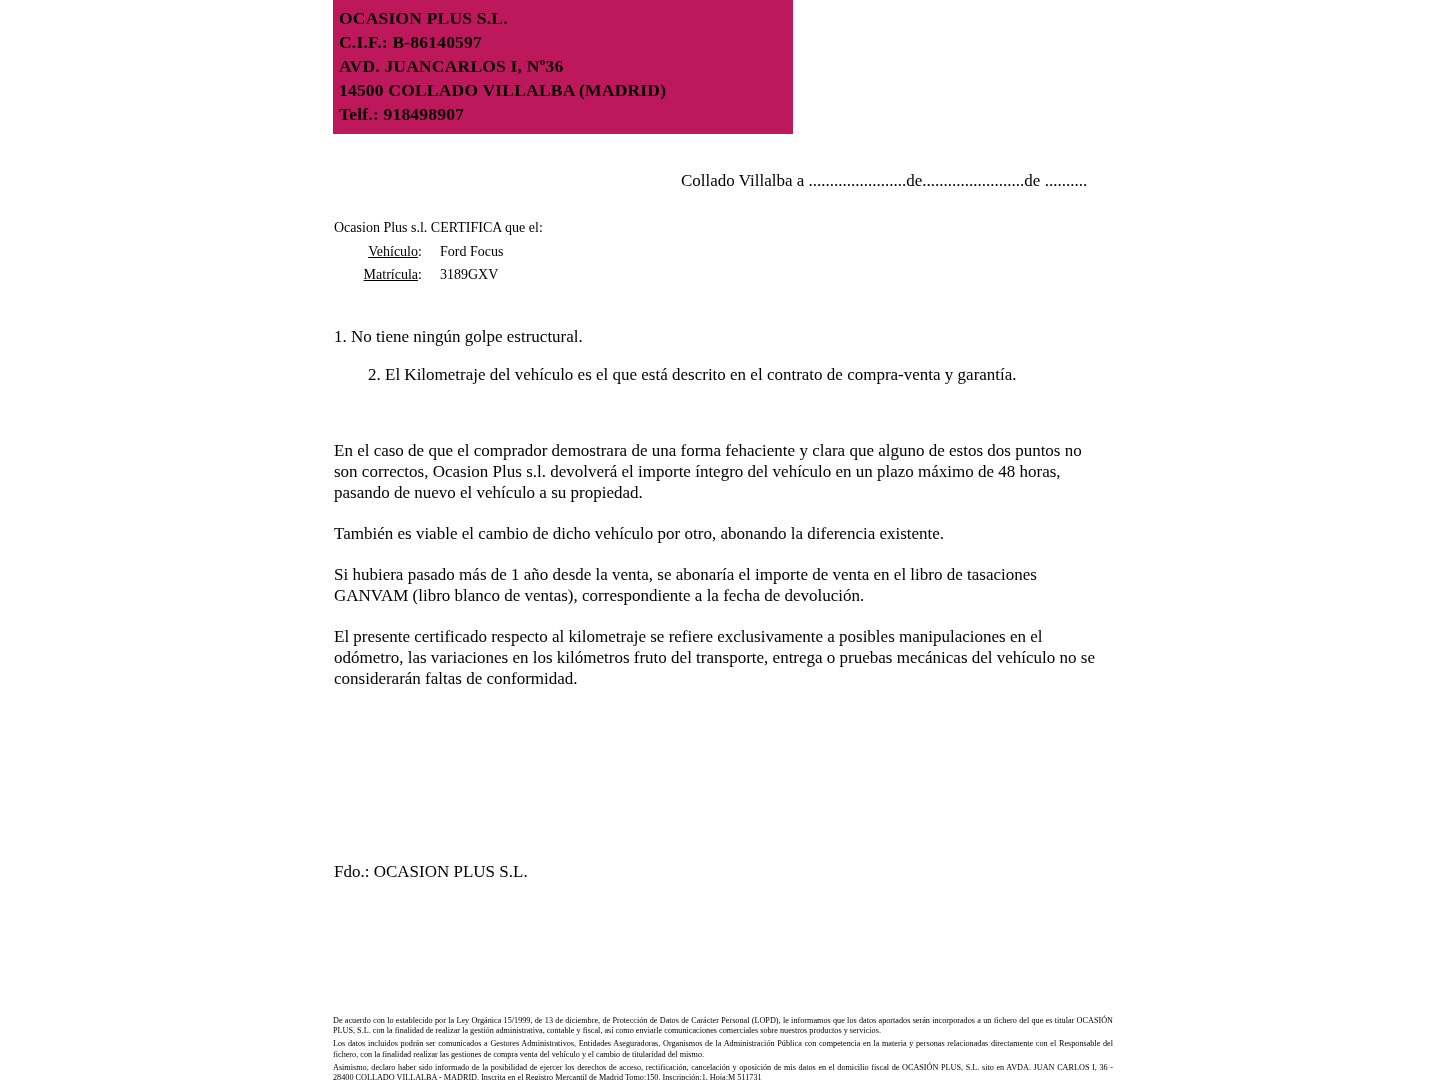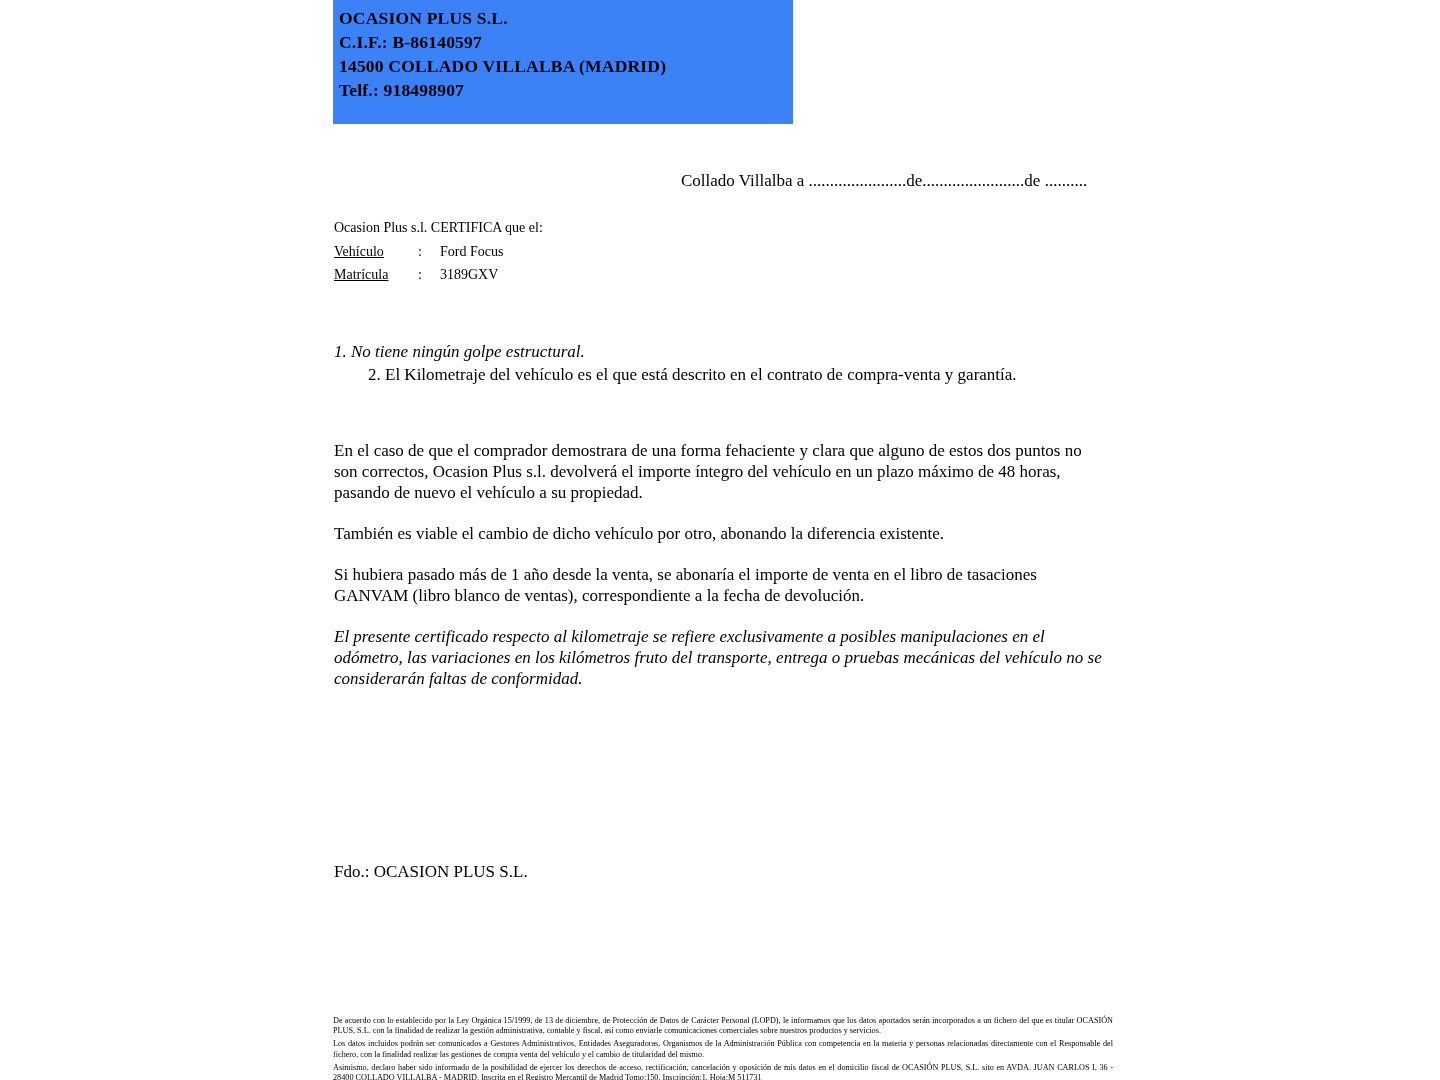--- a/index.html
+++ b/index.html
@@ -19,22 +19,22 @@
     width: 1440px;
     height: 1080px;
   }
 
   
   .letterhead {
     position: absolute;
     left: 333px;
     top: 0px;
     width: 460px;
-    background: #3b82f6;
-    padding: 6px 0 22px 6px;
+    background: #be185d;
+    padding: 6px 0 8px 6px;
     box-sizing: border-box;
   }
   .letterhead .lh-line {
     font-weight: bold;
     font-size: 17.5px;
     line-height: 24px;
     letter-spacing: 0.2px;
     white-space: nowrap;
   }
 
@@ -58,52 +58,52 @@
   }
   .cert-row {
     display: flex;
     align-items: baseline;
     white-space: nowrap;
   }
   .cert-label {
     display: inline-block;
     width: 84px;
     text-decoration: underline;
+    text-align: right;
   }
   .cert-sep {
     display: inline-block;
     width: 22px;
   }
 
   
   .point {
     position: absolute;
     left: 334px;
     font-size: 17px;
     line-height: 23px;
     white-space: nowrap;
   }
-  .point-1 { top: 340px; font-style: italic; }
+  .point-1 { top: 325px; }
   .point-2 { top: 363px; margin-left: 34px; }
 
   
   .body-block {
     position: absolute;
     left: 334px;
     top: 440px;
     width: 775px;
     font-size: 17px;
     line-height: 21px;
   }
   .body-block p {
     margin: 0 0 20px 0;
   }
   .body-block p:last-child {
     margin-bottom: 0;
-    font-style: italic;
   }
 
   
   .signature {
     position: absolute;
     left: 334px;
     top: 862px;
     font-size: 17px;
     white-space: nowrap;
   }
@@ -126,20 +126,21 @@
   }
 </style>
 </head>
 <body>
 
 <div class="page">
 
   <div class="letterhead">
     <div class="lh-line">OCASION PLUS S.L.</div>
     <div class="lh-line">C.I.F.: B-86140597</div>
+    <div class="lh-line">AVD. JUANCARLOS I, Nº36</div>
     <div class="lh-line">14500 COLLADO VILLALBA (MADRID)</div>
     <div class="lh-line">Telf.: 918498907</div>
   </div>
 
   <div class="dateline">Collado Villalba a .......................de........................de ..........</div>
 
   <div class="certifies">
     <div>Ocasion Plus s.l. CERTIFICA que el:</div>
     <div class="cert-row">
       <span class="cert-label">Vehículo</span>

